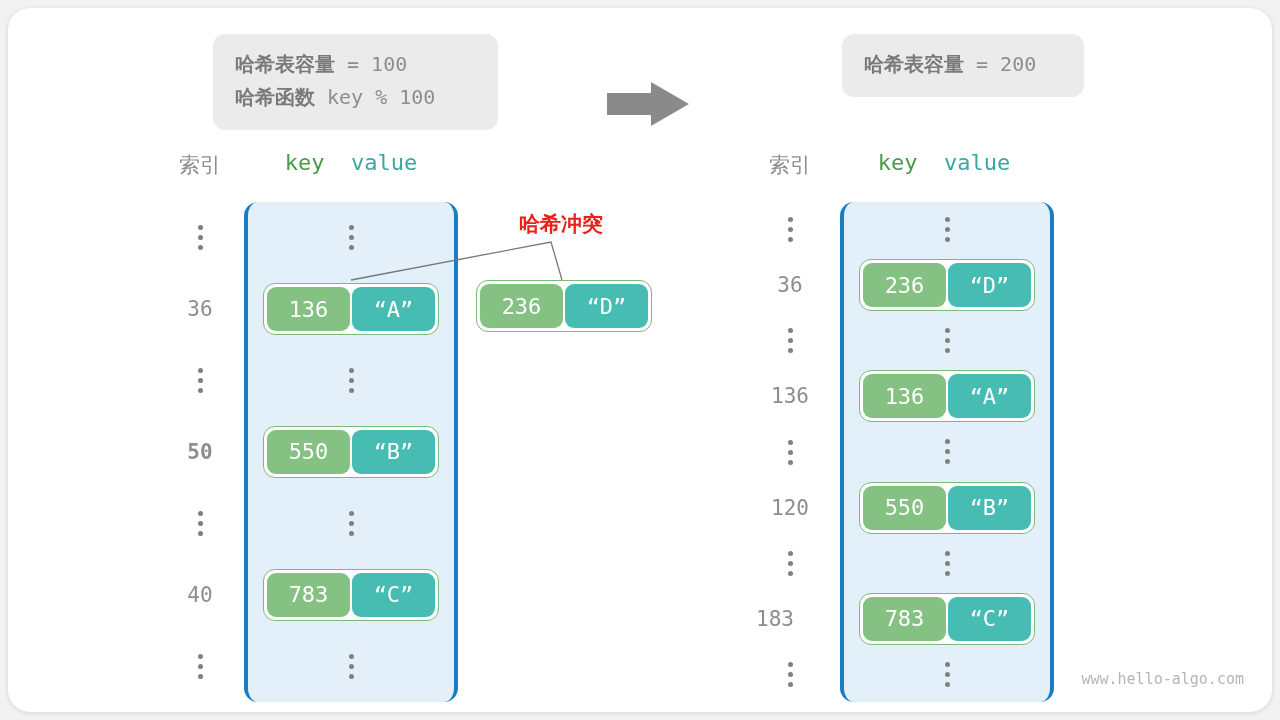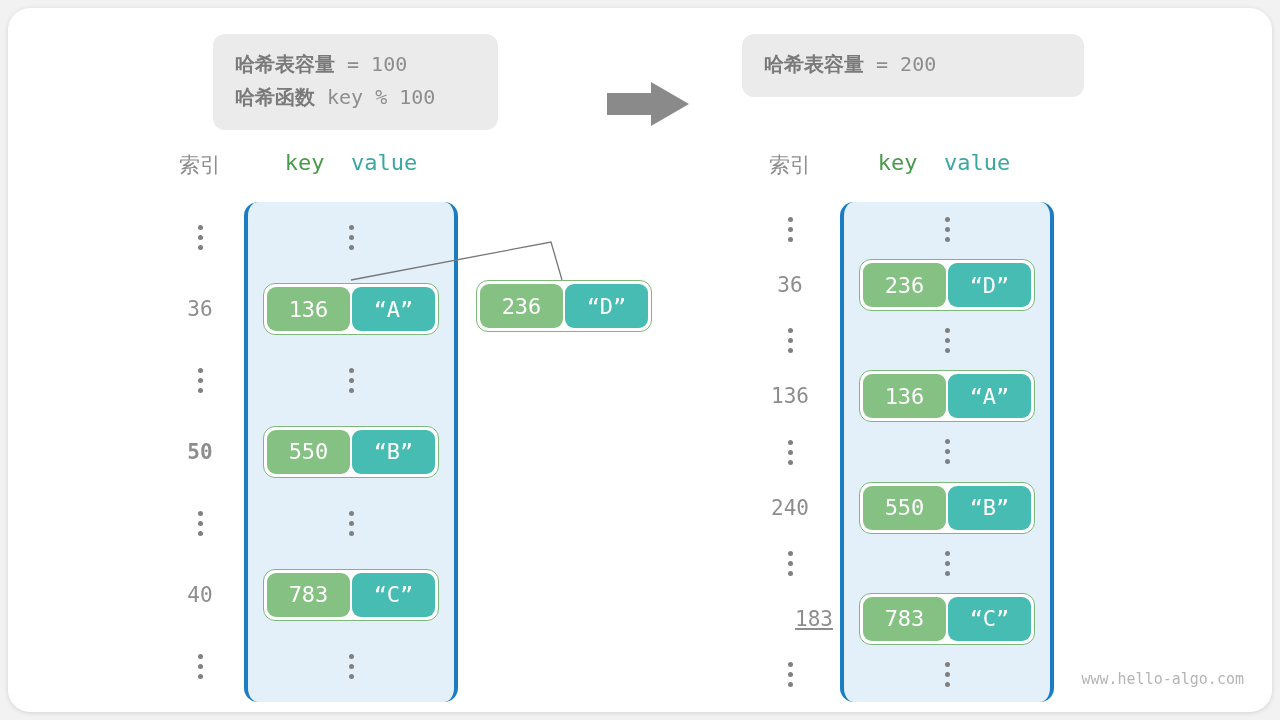--- a/index.html
+++ b/index.html
@@ -22,21 +22,21 @@
     background:#ebebeb;border-radius:12px;
     padding:14px 22px 16px 22px;
     box-sizing:border-box;
   }
   .infoline{
     font-size:20px;line-height:33px;color:#8d8d8d;white-space:pre;
     font-family:"DejaVu Sans Mono","Liberation Mono",monospace;
   }
   .infoline b{color:#7a7a7a;font-weight:bold;font-family:"DejaVu Sans","Liberation Sans",sans-serif;}
   #box-left{left:205px;top:26px;width:285px;}
-  #box-right{right:188px;top:26px;width:342px;margin-left:20px;}
+  #box-right{right:188px;top:26px;width:242px;margin-left:20px;}
 
   
   #center-title{
     position:absolute;left:520px;top:30px;width:240px;
     text-align:center;font-size:20px;font-weight:bold;color:#1b1b1b;
     white-space:pre;
   }
   #arrow-wrap{position:absolute;left:520px;top:72px;width:240px;text-align:center;}
 
   
@@ -203,20 +203,21 @@
       </div>
       <div class="row" style="top: 428.571px; height: 71.4286px;">
         <div class="dots">
           <i></i>
           <i></i>
           <i></i>
         </div>
       </div>
     </div>
 
+  <div id="collision-label">哈希冲突</div>
   <div id="floating-pair" style="position:absolute;left:468px;top:272px;">
       <div class="pair" style="width: 176px; height: 52px;">
         <div class="cell key" style="flex: 1 1 0%;">236</div>
         <div class="cell val" style="flex: 1 1 0%; margin-left: 2px;">“D”</div>
       </div>
     </div>
 
   <svg id="leader-svg">
     <polyline points="343,272 543,234 554,272" fill="none" stroke="#777777" stroke-width="1.3"></polyline>
   </svg>
@@ -241,29 +242,29 @@
         </div>
       </div>
       <div class="index" style="left: 737px; top: 373.444px; height: 30px; line-height: 30px;">136</div>
       <div class="index" style="left: 737px; top: 429px; height: 30px; line-height: 30px; display: flex; align-items: center; justify-content: center;">
         <div class="dots">
           <i></i>
           <i></i>
           <i></i>
         </div>
       </div>
-      <div class="index" style="left: 737px; top: 484.556px; height: 30px; line-height: 30px;">240</div>
+      <div class="index" style="left: 737px; top: 484.556px; height: 30px; line-height: 30px;">120</div>
       <div class="index" style="left: 737px; top: 540.111px; height: 30px; line-height: 30px; display: flex; align-items: center; justify-content: center;">
         <div class="dots">
           <i></i>
           <i></i>
           <i></i>
         </div>
       </div>
-      <div class="index" style="left: 761px; top: 595.667px; height: 30px; line-height: 30px; text-decoration: underline;">183</div>
+      <div class="index" style="left: 722px; top: 595.667px; height: 30px; line-height: 30px;">183</div>
       <div class="index" style="left: 737px; top: 651.222px; height: 30px; line-height: 30px; display: flex; align-items: center; justify-content: center;">
         <div class="dots">
           <i></i>
           <i></i>
           <i></i>
         </div>
       </div>
     </div>
   <div class="bucket" id="after-bucket" style="left:832px;top:194px;width:214px;height:500px;">
       <div class="row" style="top: 0px; height: 55.5556px;">

